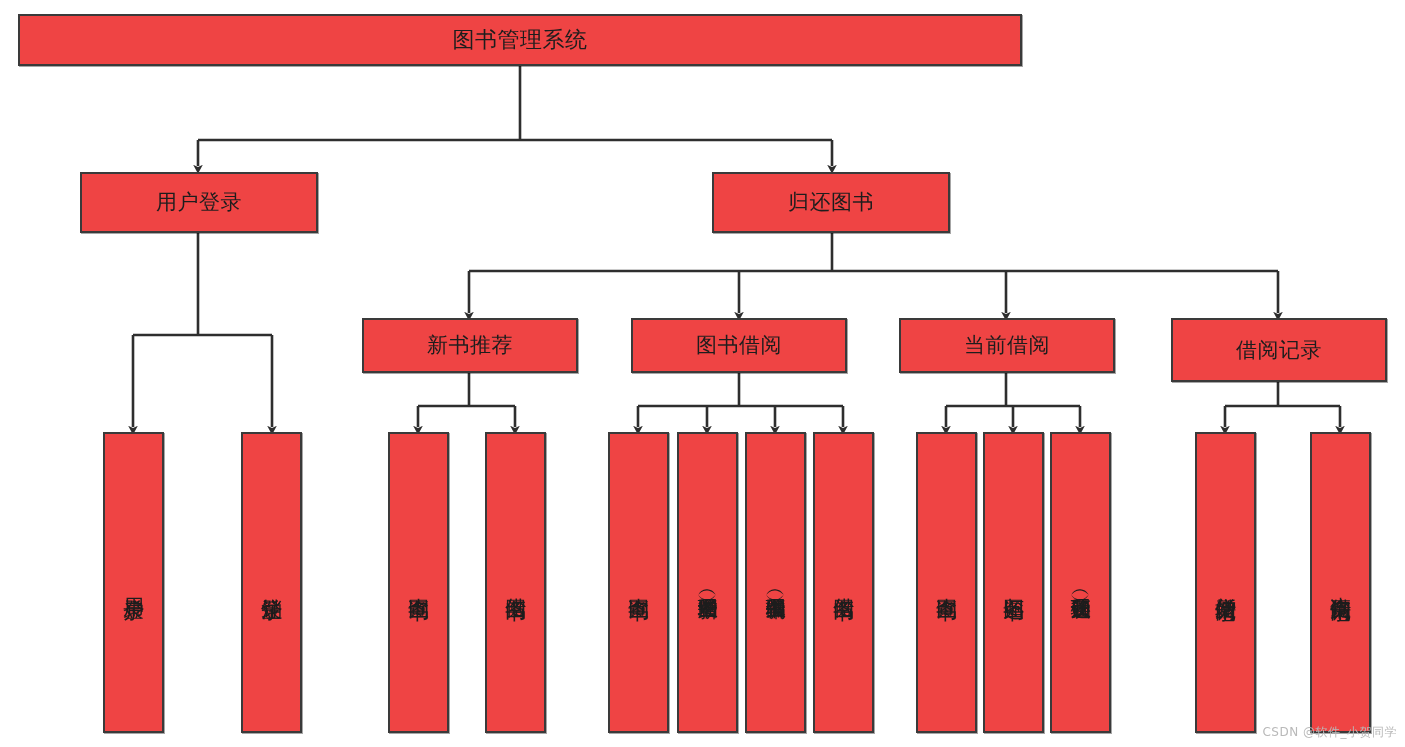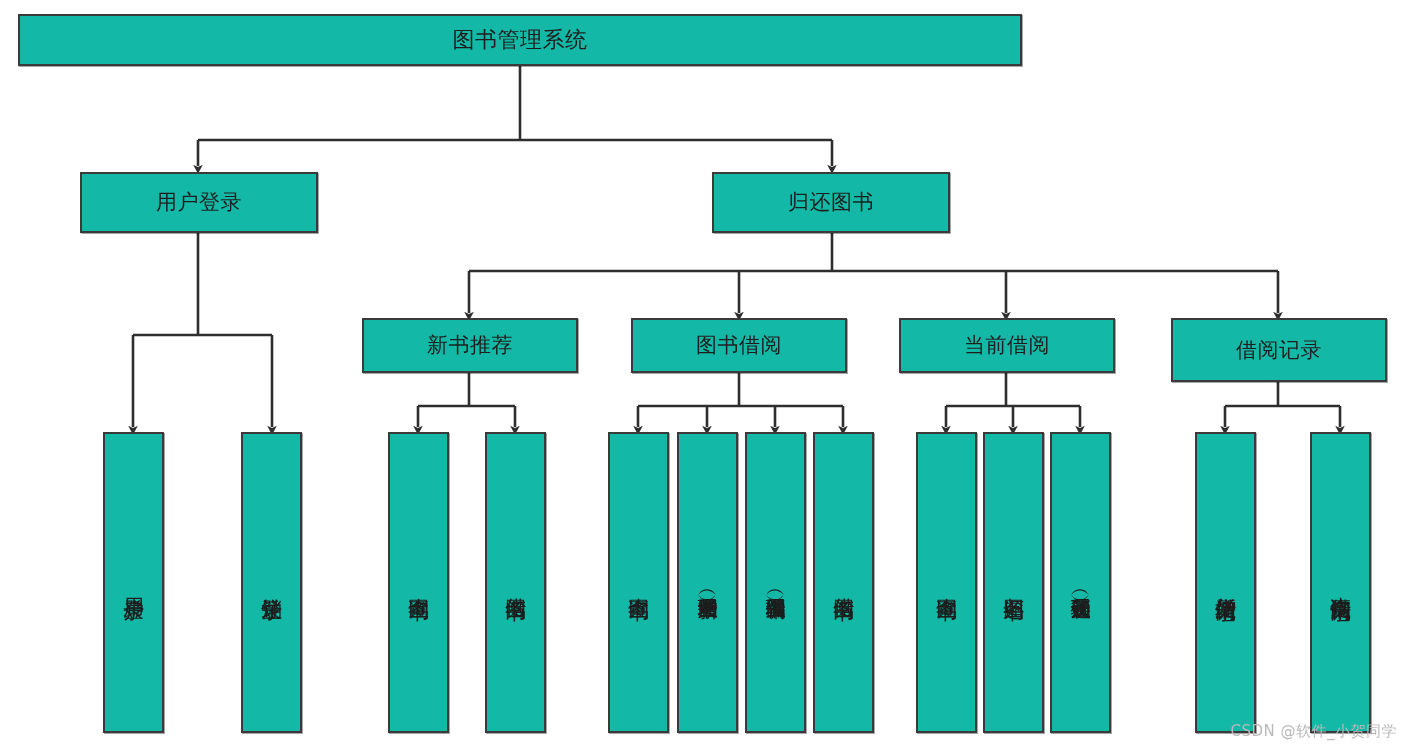--- a/index.html
+++ b/index.html
@@ -22,21 +22,21 @@
   svg.edges {
     position: absolute;
     left: 0;
     top: 0;
     width: 1405px;
     height: 747px;
   }
   .node {
     position: absolute;
     box-sizing: border-box;
-    background: #14b8a6;
+    background: #ef4444;
     border: 2px solid #3a3a3a;
     display: flex;
     align-items: center;
     justify-content: center;
     box-shadow: 1px 1px 0 rgba(0,0,0,0.35);
   }
   .node .label {
     color: #1d1d1d;
     text-align: center;
     line-height: 1.18;
@@ -63,21 +63,21 @@
     max-height: 100%;
   }
   .node.vert.tight .label {
     font-size: 20px;
     letter-spacing: 0px;
   }
   .watermark {
     position: absolute;
     right: 8px;
     bottom: 6px;
-    font-size: 15px;
+    font-size: 12px;
     color: #b9b9b9;
     letter-spacing: 0.5px;
     white-space: nowrap;
   }
 </style>
 </head>
 <body>
 
 <div id="diagram-root">
 

